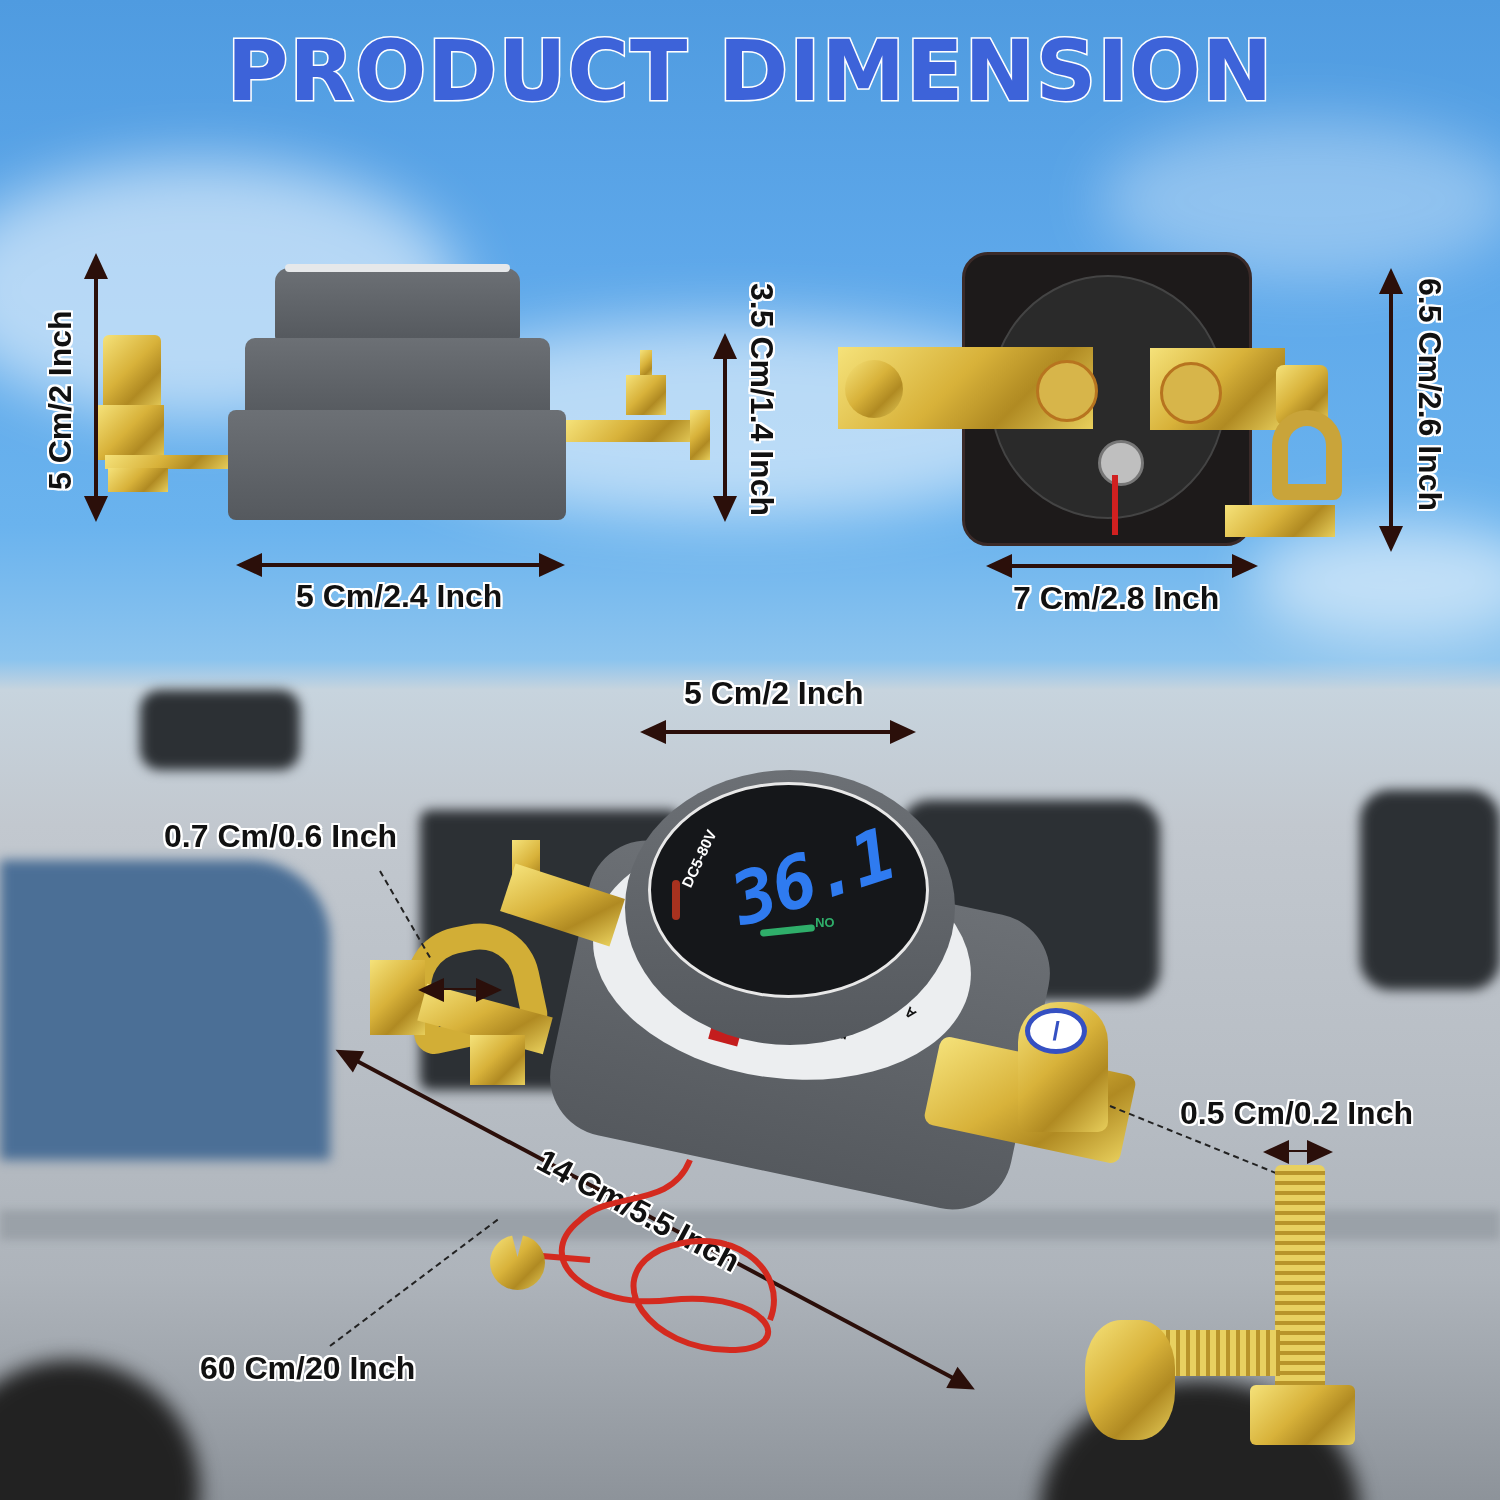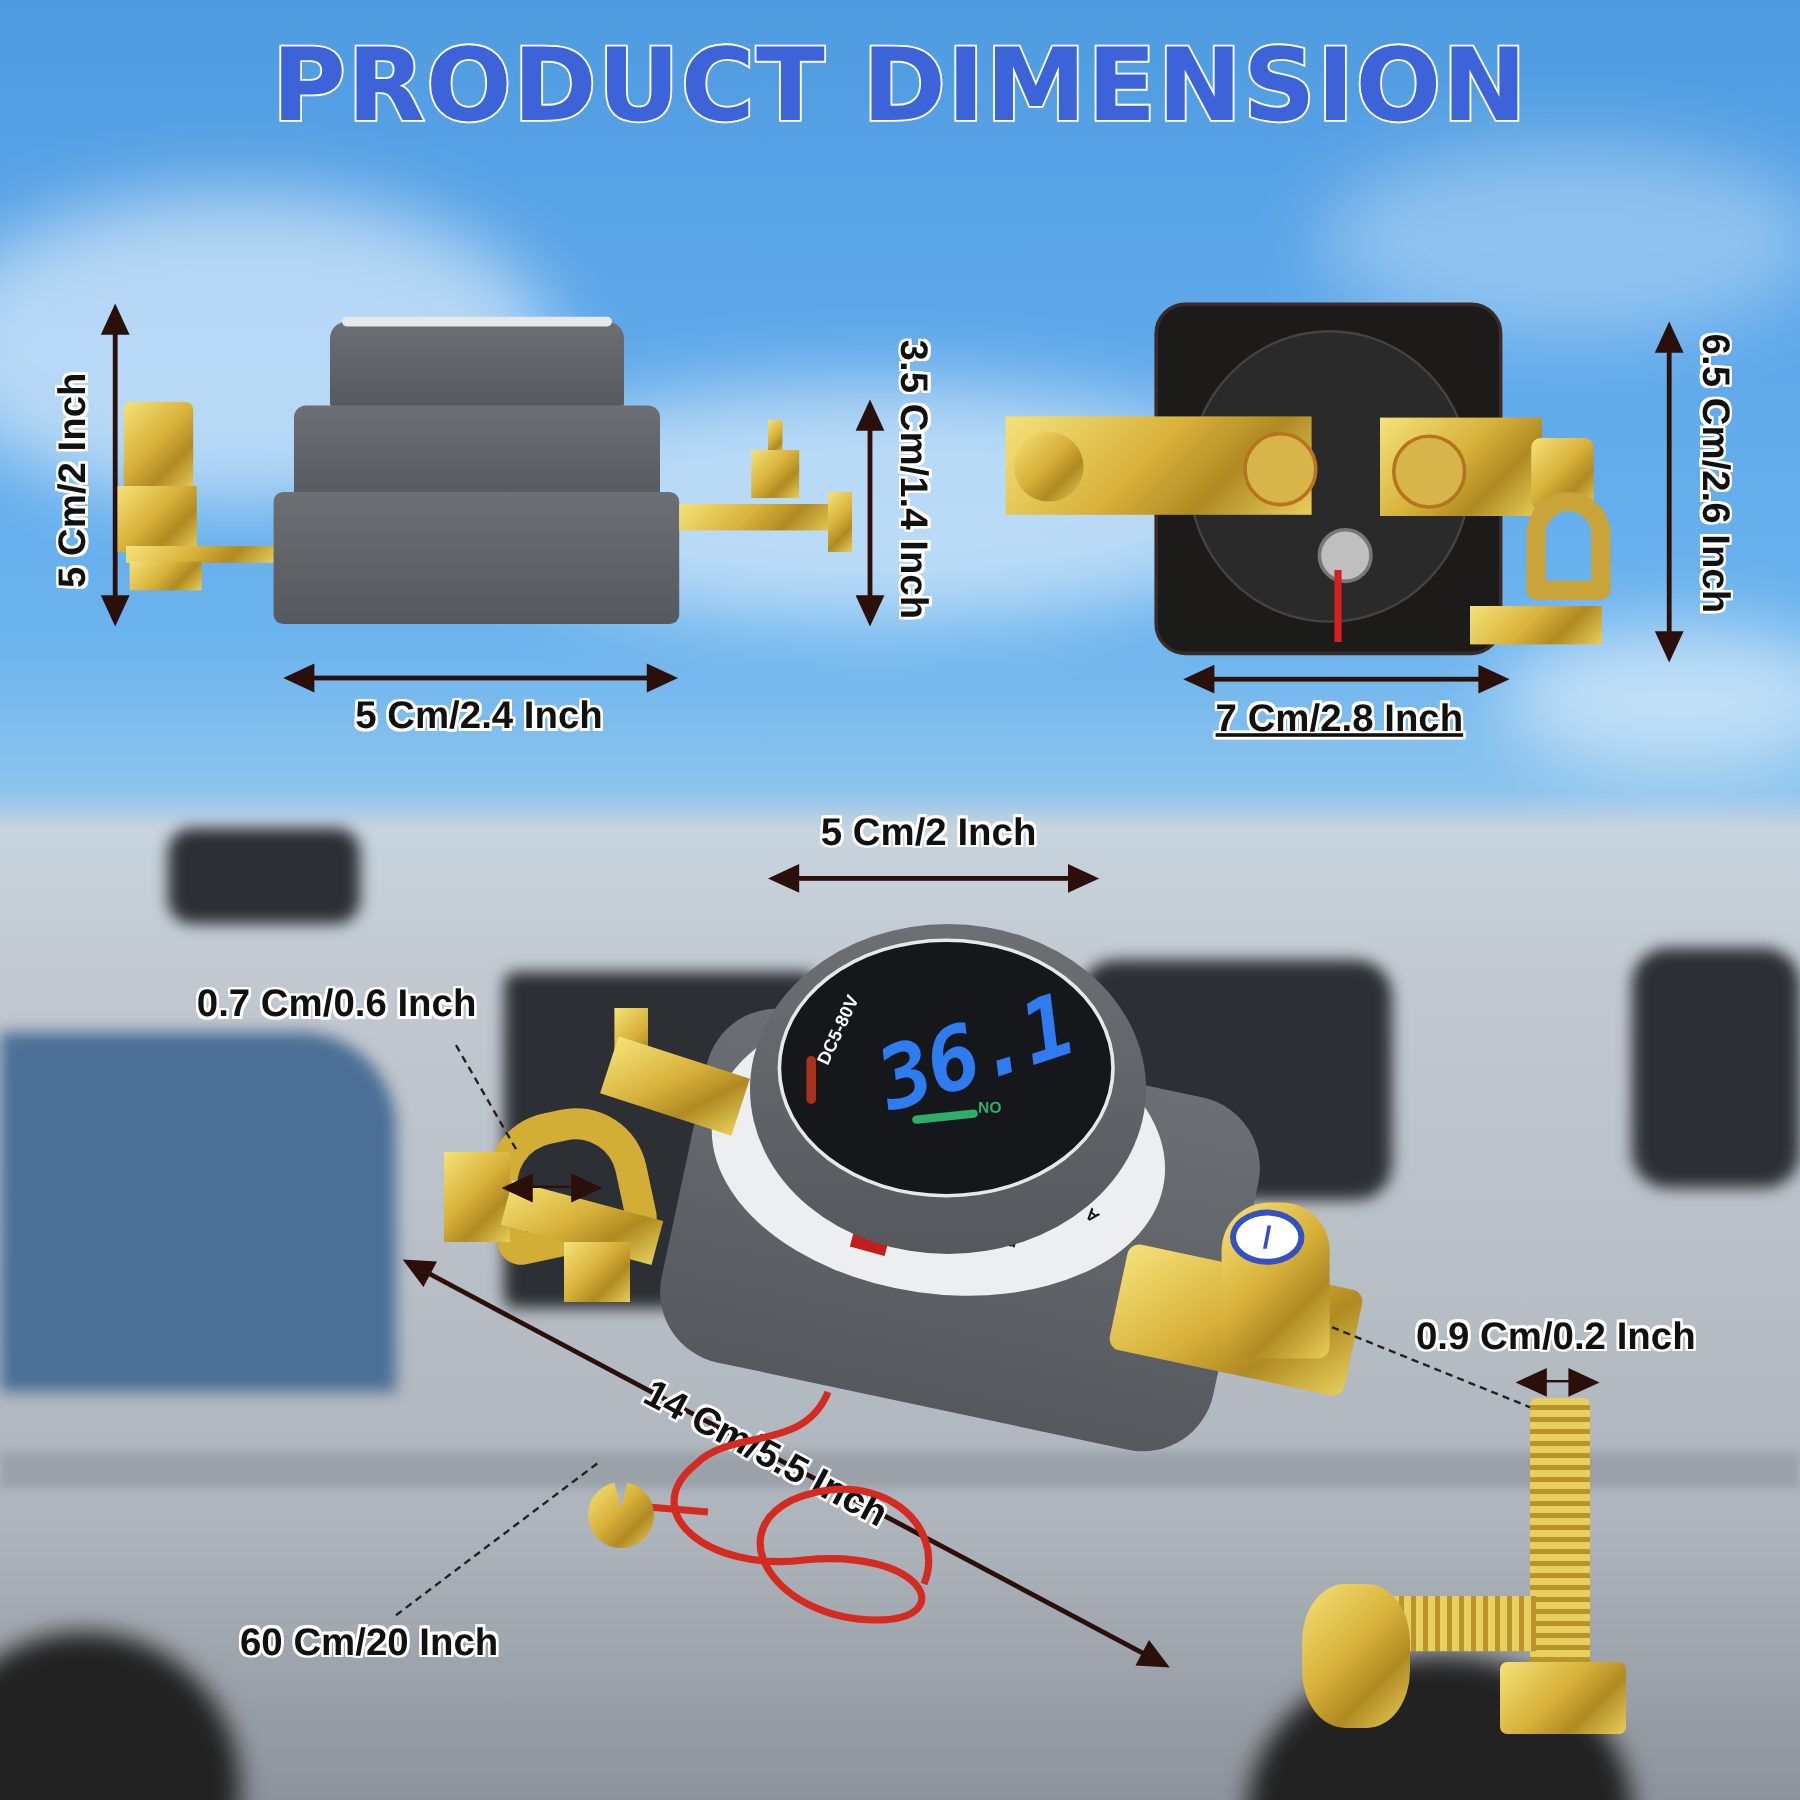--- a/index.html
+++ b/index.html
@@ -97,21 +97,21 @@
   <div style="position:absolute;left:1272px;top:410px;width:70px;height:90px;border-radius:40px 40px 10px 10px;border:16px solid #c9a43a;box-sizing:border-box;"></div>
   <div class="gold" style="position:absolute;left:1225px;top:505px;width:110px;height:32px;"></div>
 
   <div style="position:absolute;left:1098px;top:440px;width:40px;height:40px;border-radius:50%;background:#bfbfbf;border:3px solid #777;"></div>
   <div style="position:absolute;left:1112px;top:475px;width:6px;height:60px;background:#d02020;"></div>
 
   <div class="arrow-v" style="left:1389px;top:290px;height:240px;"></div>
   <div class="label vlabel" style="left:1448px;top:278px;transform:rotate(90deg);">6.5 Cm/2.6 Inch</div>
 
   <div class="arrow-h" style="left:1008px;top:564px;width:228px;"></div>
-  <div class="label" style="left:1013px;top:580px;text-decoration:underline;">7 Cm/2.8 Inch</div>
+  <div class="label" style="left:1013px;top:580px;">7 Cm/2.8 Inch</div>
 </div>
 
 <div>
   <div class="label" style="left:684px;top:675px;">5 Cm/2 Inch</div>
   <div class="arrow-h" style="left:662px;top:730px;width:232px;"></div>
 
   <div class="gray" style="position:absolute;left:565px;top:875px;width:470px;height:300px;border-radius:60px;transform:rotate(12deg);"></div>
 
   <div style="position:absolute;left:592px;top:838px;width:380px;height:240px;border-radius:50%;background:#eceef0;transform:rotate(8deg);"></div>
   <div style="position:absolute;left:710px;top:1025px;width:30px;height:18px;background:#c41d1d;transform:rotate(15deg);"></div>
@@ -146,20 +146,20 @@
   <div class="label" style="left:548px;top:1142px;transform:rotate(28deg);transform-origin:left top;">14 Cm/5.5 Inch</div>
 
   <svg style="position:absolute;left:470px;top:1150px;" width="360" height="220">
     <path d="M220 10 C200 60, 140 40, 110 70 C60 110, 120 160, 200 150 C300 140, 330 200, 260 200 C180 200, 130 130, 190 100 C260 70, 320 120, 300 170" stroke="#d42a1f" stroke-width="6" fill="none"></path>
     <path d="M60 105 L120 110" stroke="#d42a1f" stroke-width="6" fill="none"></path>
   </svg>
   <div class="gold" style="position:absolute;left:490px;top:1235px;width:55px;height:55px;border-radius:50%;clip-path:polygon(0 0,40% 0,50% 40%,60% 0,100% 0,100% 100%,0 100%);"></div>
   <div class="label" style="left:200px;top:1350px;">60 Cm/20 Inch</div>
   <div class="dash" style="left:330px;top:1345px;width:210px;transform:rotate(-37deg);"></div>
 
-  <div class="label" style="left:1180px;top:1095px;">0.9 Cm/0.2 Inch</div>
+  <div class="label" style="left:1180px;top:1095px;">0.5 Cm/0.2 Inch</div>
   <div class="arrow-h" style="left:1285px;top:1150px;width:26px;height:2px;"></div>
   <div class="dash" style="left:1110px;top:1105px;width:190px;transform:rotate(22deg);"></div>
   <div class="gold" style="position:absolute;left:1275px;top:1165px;width:50px;height:240px;border-radius:6px;background:repeating-linear-gradient(180deg,#e8d060 0 6px,#b8942a 6px 10px);"></div>
   <div class="gold" style="position:absolute;left:1250px;top:1385px;width:105px;height:60px;border-radius:6px;"></div>
   <div style="position:absolute;left:1160px;top:1330px;width:120px;height:46px;background:repeating-linear-gradient(90deg,#e8d060 0 6px,#b8942a 6px 10px);"></div>
   <div class="gold" style="position:absolute;left:1085px;top:1320px;width:90px;height:120px;border-radius:40%;"></div>
 </div>
 
 </body></html>

